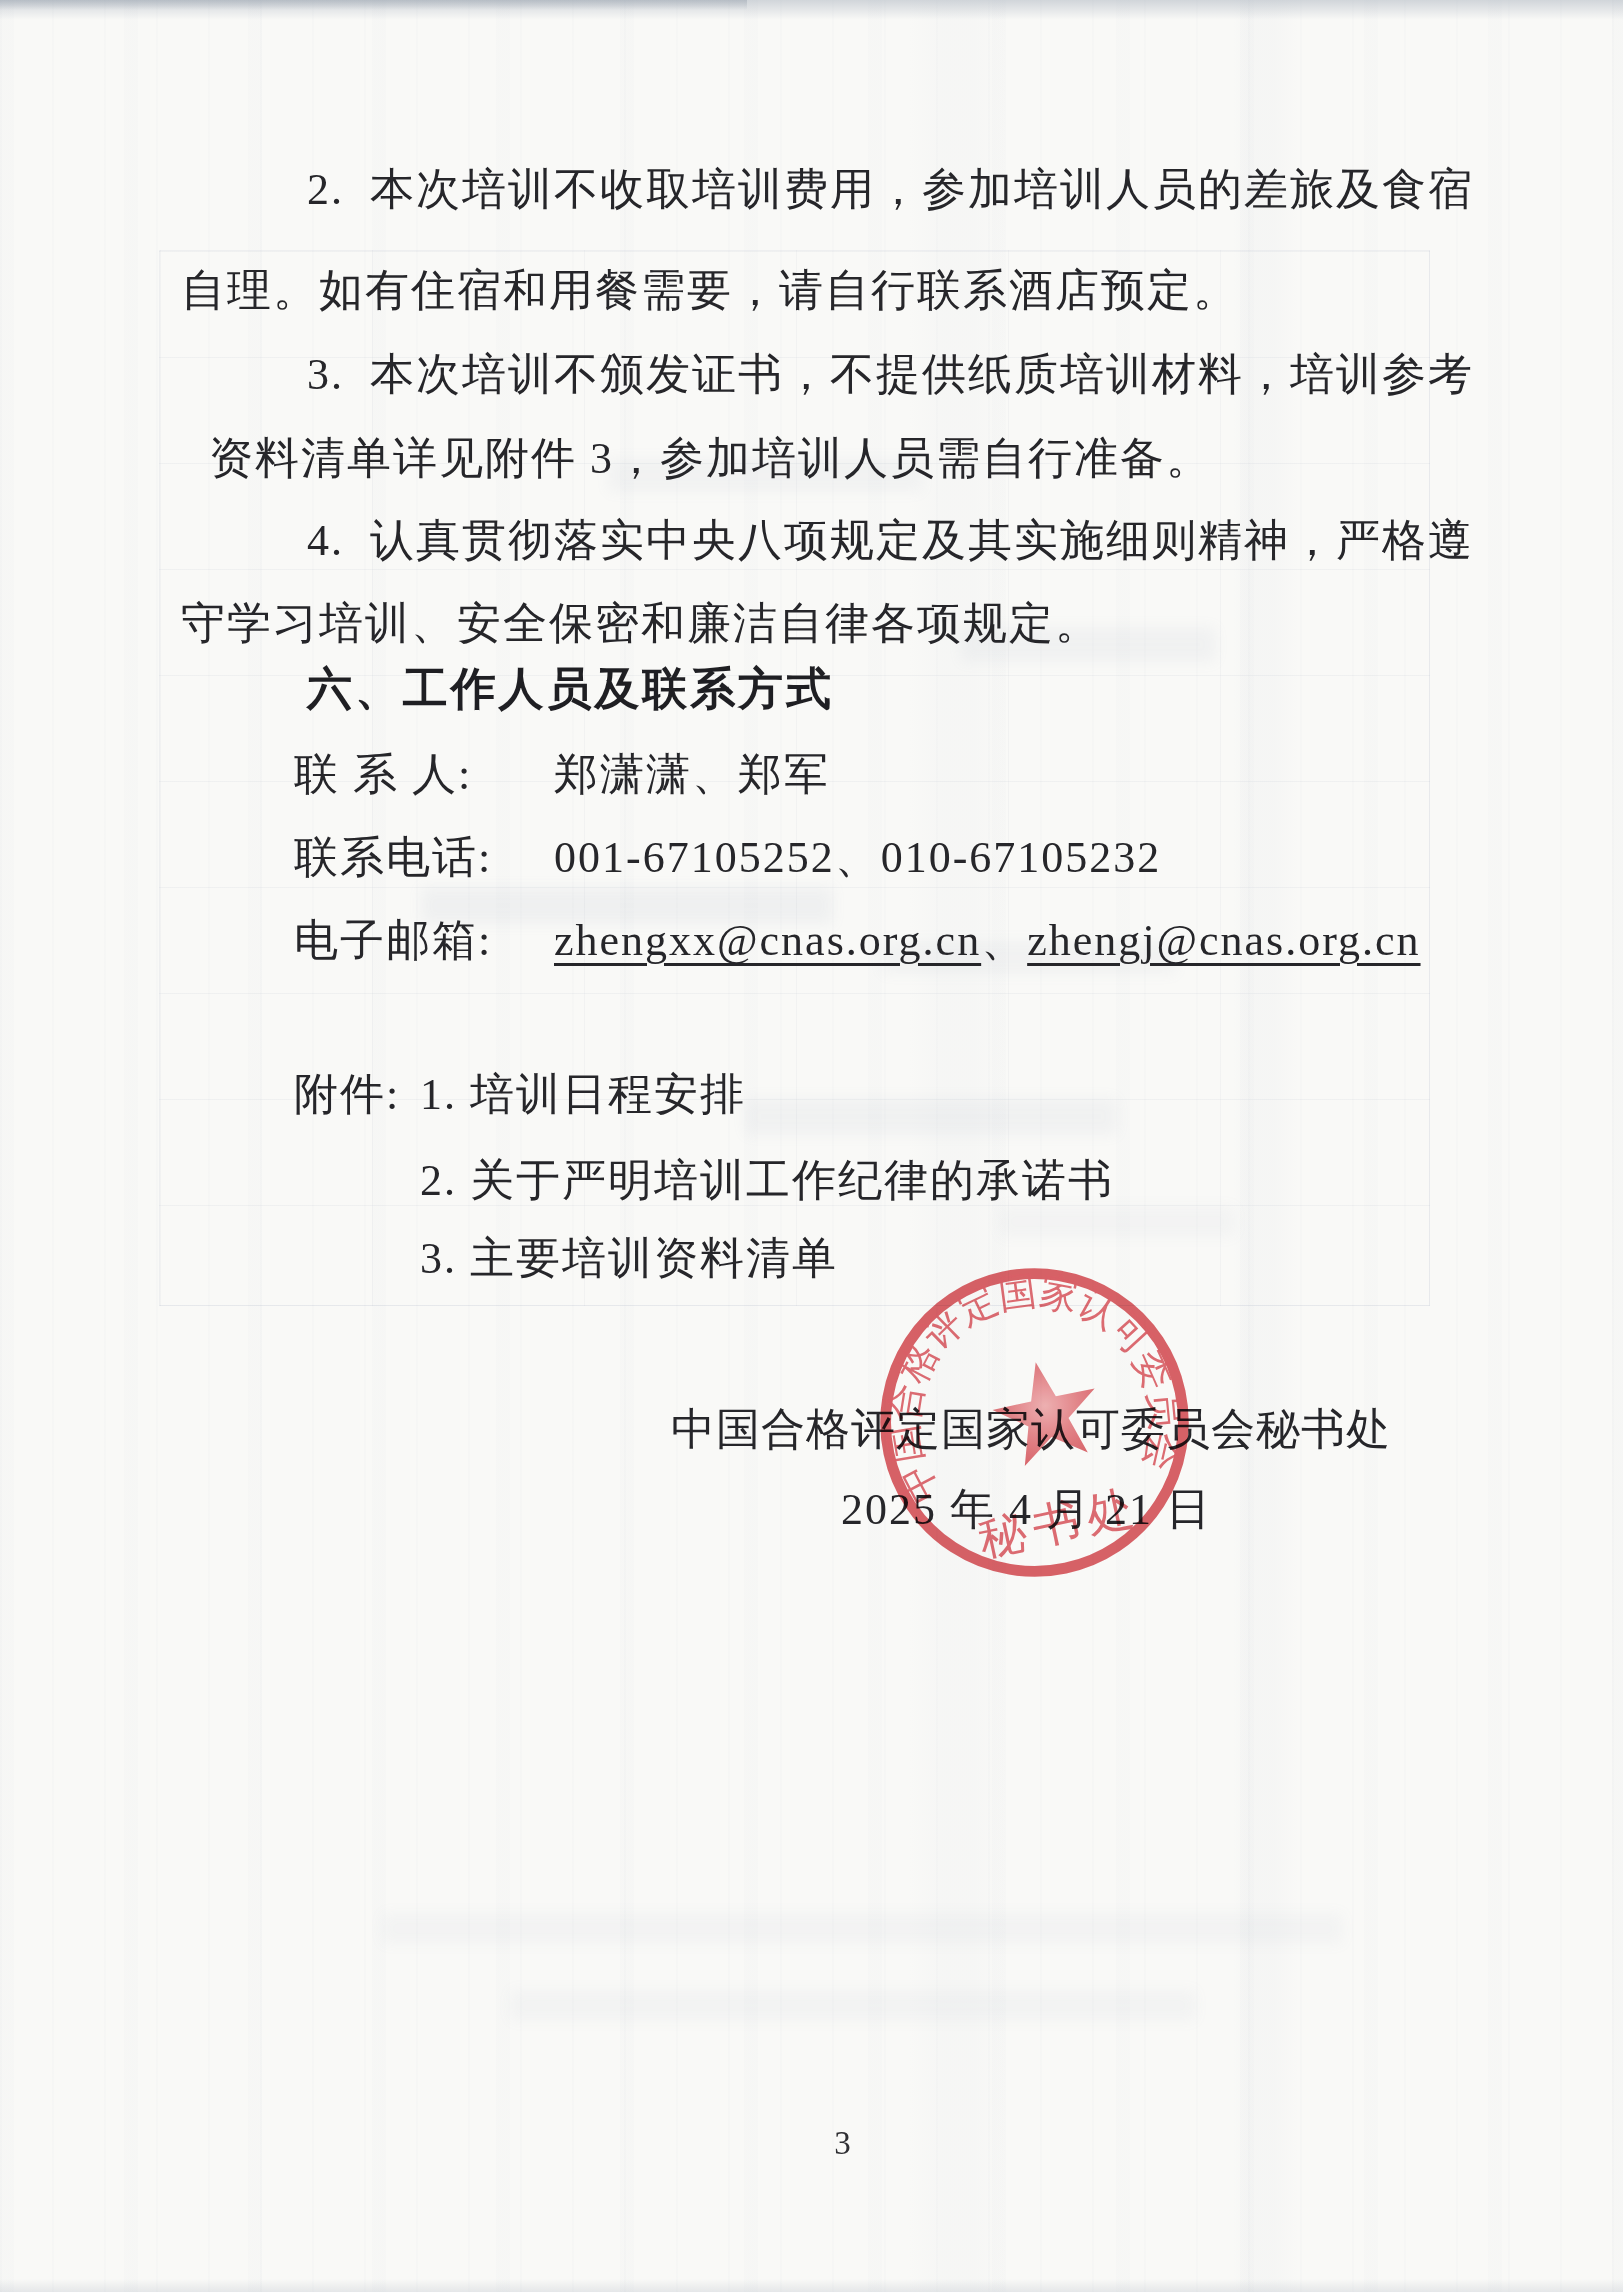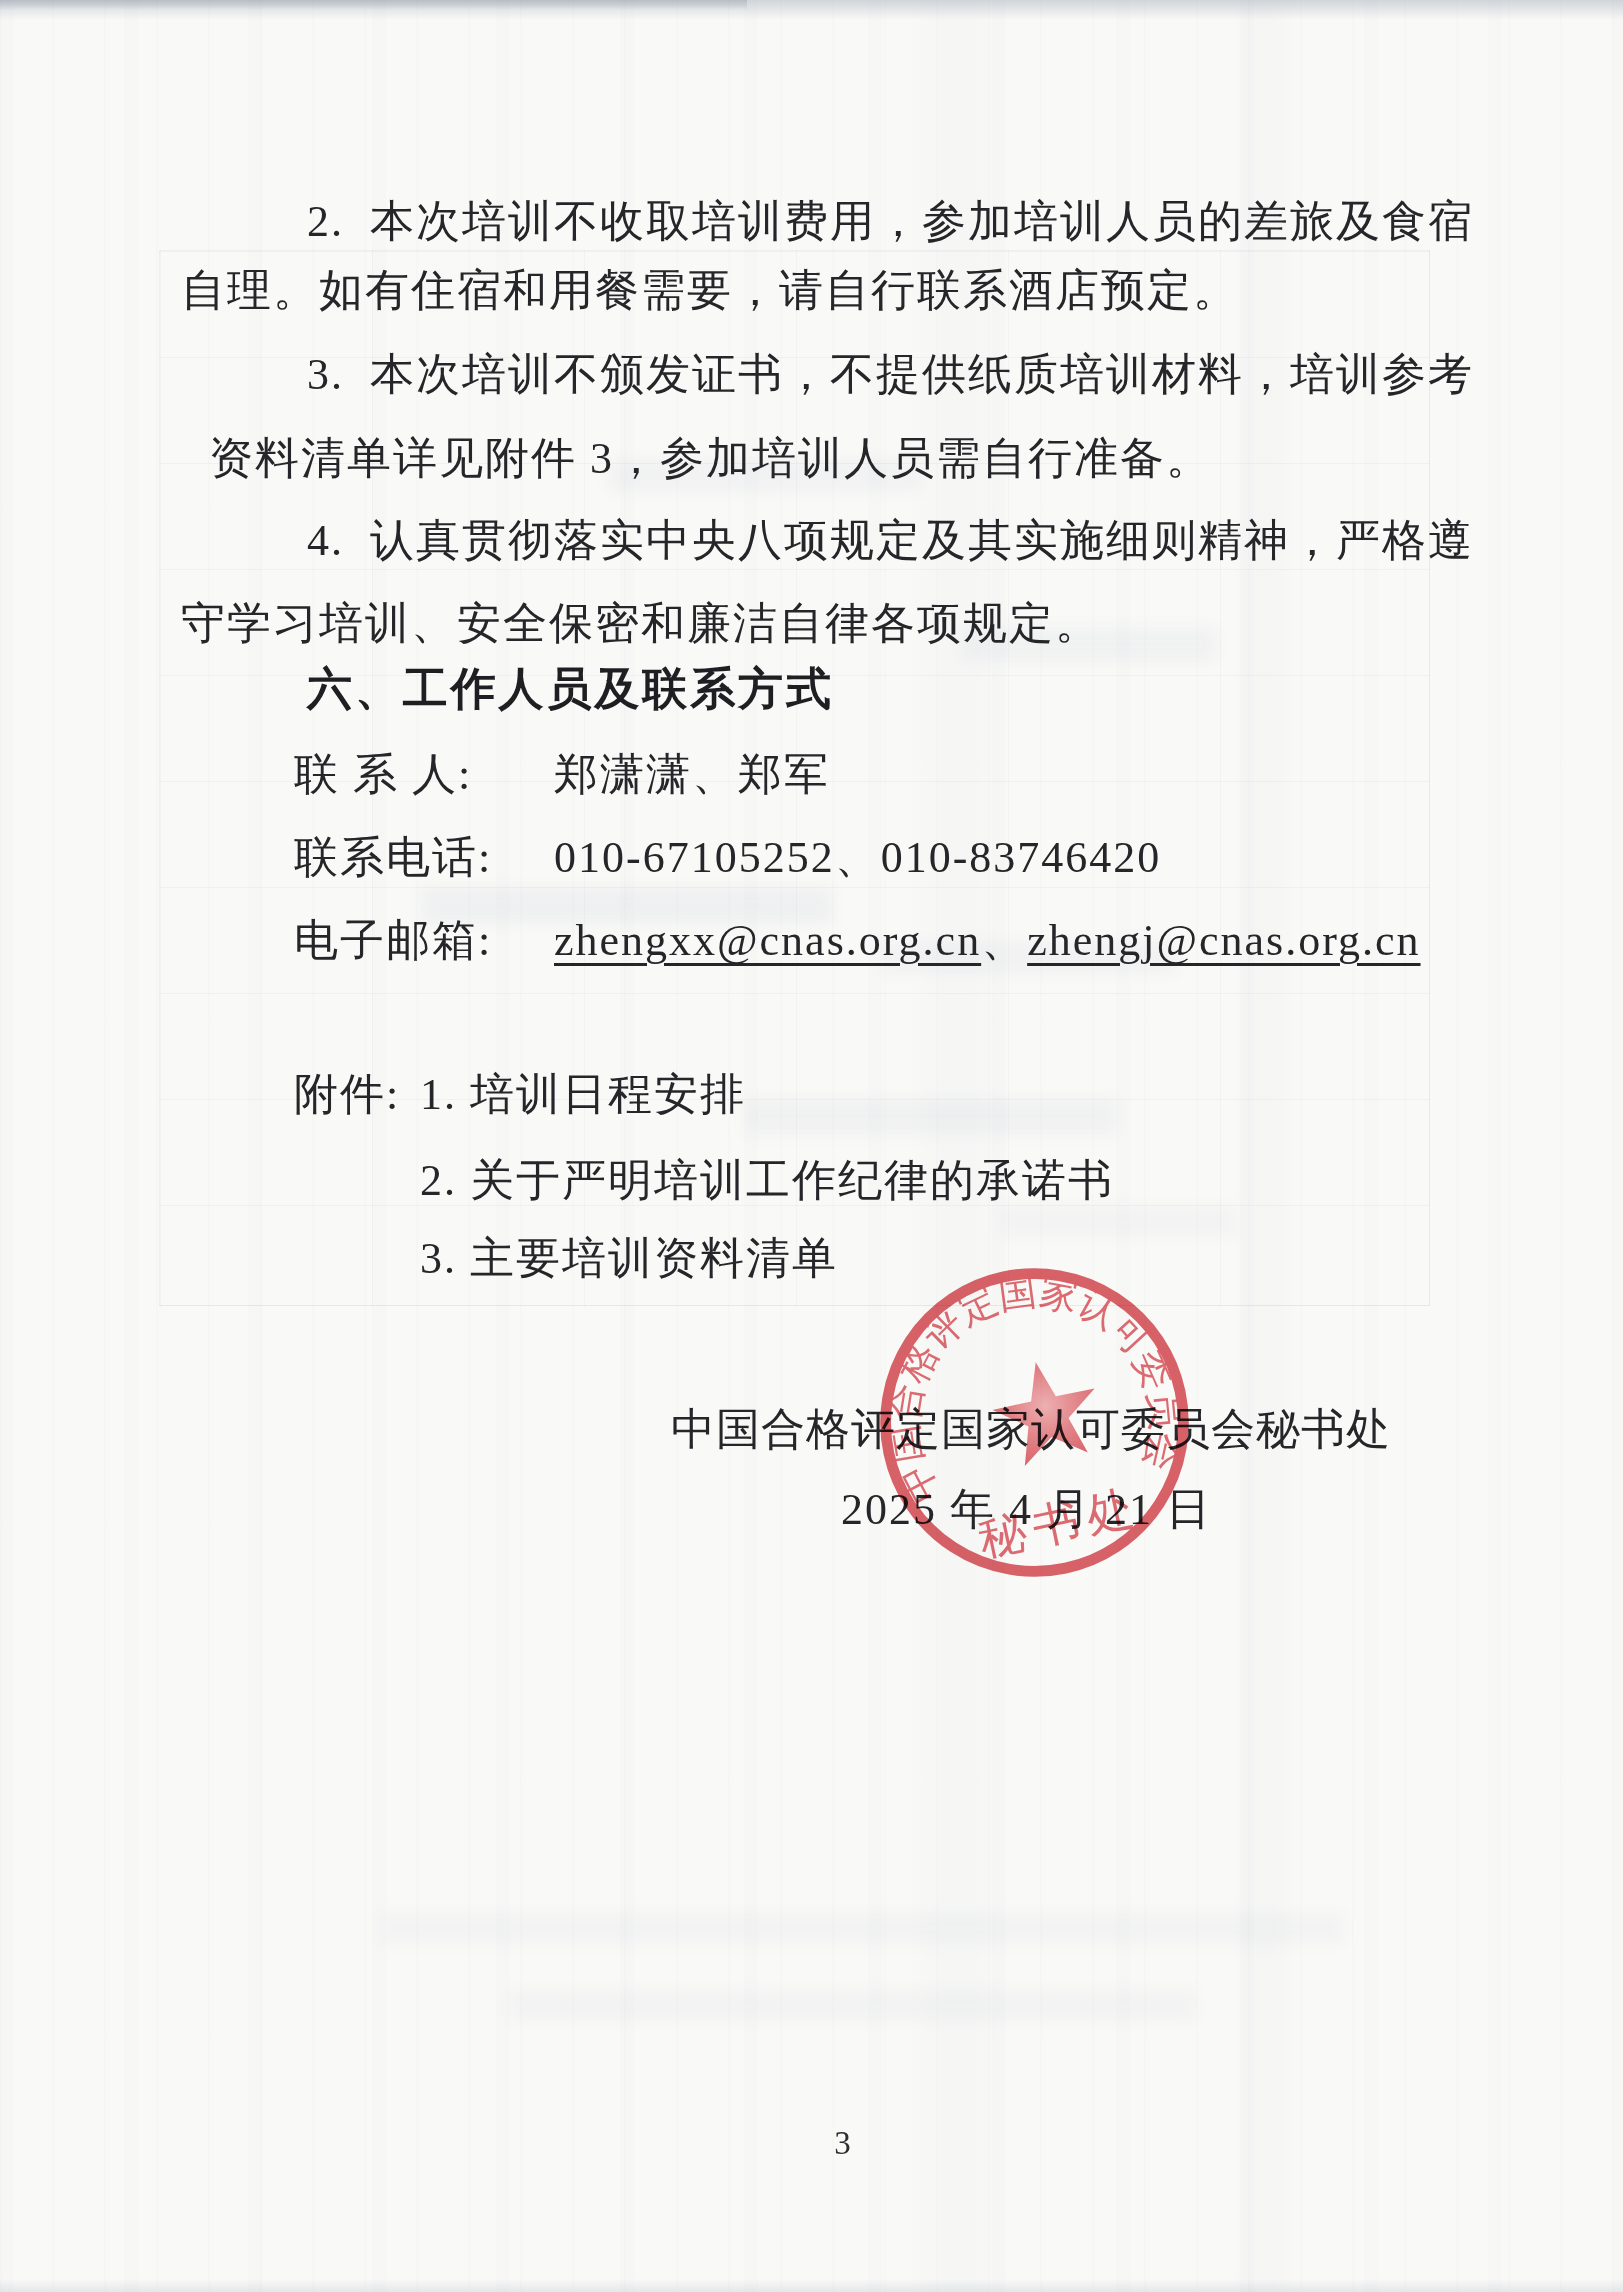--- a/index.html
+++ b/index.html
@@ -77,34 +77,34 @@
   <div class="ghost-table"></div>
   <div class="blob" style="left:608px;top:459px;width:314px;height:33px;opacity:.07;"></div>
   <div class="blob" style="left:961px;top:627px;width:255px;height:35px;opacity:.08;"></div>
   <div class="blob" style="left:421px;top:887px;width:412px;height:37px;opacity:.09;"></div>
   <div class="blob" style="left:882px;top:941px;width:294px;height:33px;opacity:.07;"></div>
   <div class="blob" style="left:745px;top:1098px;width:372px;height:37px;opacity:.08;"></div>
   <div class="blob" style="left:1000px;top:1206px;width:235px;height:31px;opacity:.06;"></div>
   <div class="blob" style="left:382px;top:1913px;width:961px;height:31px;opacity:.06;"></div>
   <div class="blob" style="left:510px;top:1990px;width:686px;height:31px;opacity:.06;"></div>
 
-  <div class="bodyline" style="left:307px;top:192px;">2.  本次培训不收取培训费用，参加培训人员的差旅及食宿</div>
+  <div class="bodyline" style="left:307px;top:160px;">2.  本次培训不收取培训费用，参加培训人员的差旅及食宿</div>
   <div class="bodyline" style="left:181px;top:261px;">自理。如有住宿和用餐需要，请自行联系酒店预定。</div>
   <div class="bodyline" style="left:307px;top:345px;text-align:right;">3.  本次培训不颁发证书，不提供纸质培训材料，培训参考</div>
   <div class="bodyline" style="left:181px;top:429px;margin-left:28px;">资料清单详见附件 3，参加培训人员需自行准备。</div>
   <div class="bodyline" style="left:307px;top:511px;">4.  认真贯彻落实中央八项规定及其实施细则精神，严格遵</div>
   <div class="bodyline heading" style="left:307px;top:659px;">六、工作人员及联系方式</div>
 
   <div class="bodyline" style="left:181px;top:594px;">守学习培训、安全保密和廉洁自律各项规定。</div>
 
   <div class="bodyline" style="left:294px;top:745px;">联 系 人:</div>
   <div class="bodyline" style="left:554px;top:745px;">郑潇潇、郑军</div>
 
   <div class="bodyline" style="left:294px;top:828px;">联系电话:</div>
-  <div class="bodyline" style="left:554px;top:828px;">010-67105252、010-83746420</div>
+  <div class="bodyline" style="left:554px;top:828px;">001-67105252、010-67105232</div>
 
   <div class="bodyline" style="left:294px;top:911px;">电子邮箱:</div>
   <div class="bodyline" style="left:554px;top:911px;"><span class="email-link">zhengxx@cnas.org.cn</span><span>、</span><span class="email-link">zhengj@cnas.org.cn</span></div>
 
   <div class="bodyline" style="left:294px;top:1065px;">附件:</div>
   <div class="bodyline" style="left:420px;top:1065px;">1. 培训日程安排</div>
   <div class="bodyline" style="left:420px;top:1151px;">2. 关于严明培训工作纪律的承诺书</div>
   <div class="bodyline" style="left:420px;top:1229px;">3. 主要培训资料清单</div>
 
   <div class="bodyline" style="left:671px;top:1400px;letter-spacing:1px;">中国合格评定国家认可委员会秘书处</div>

